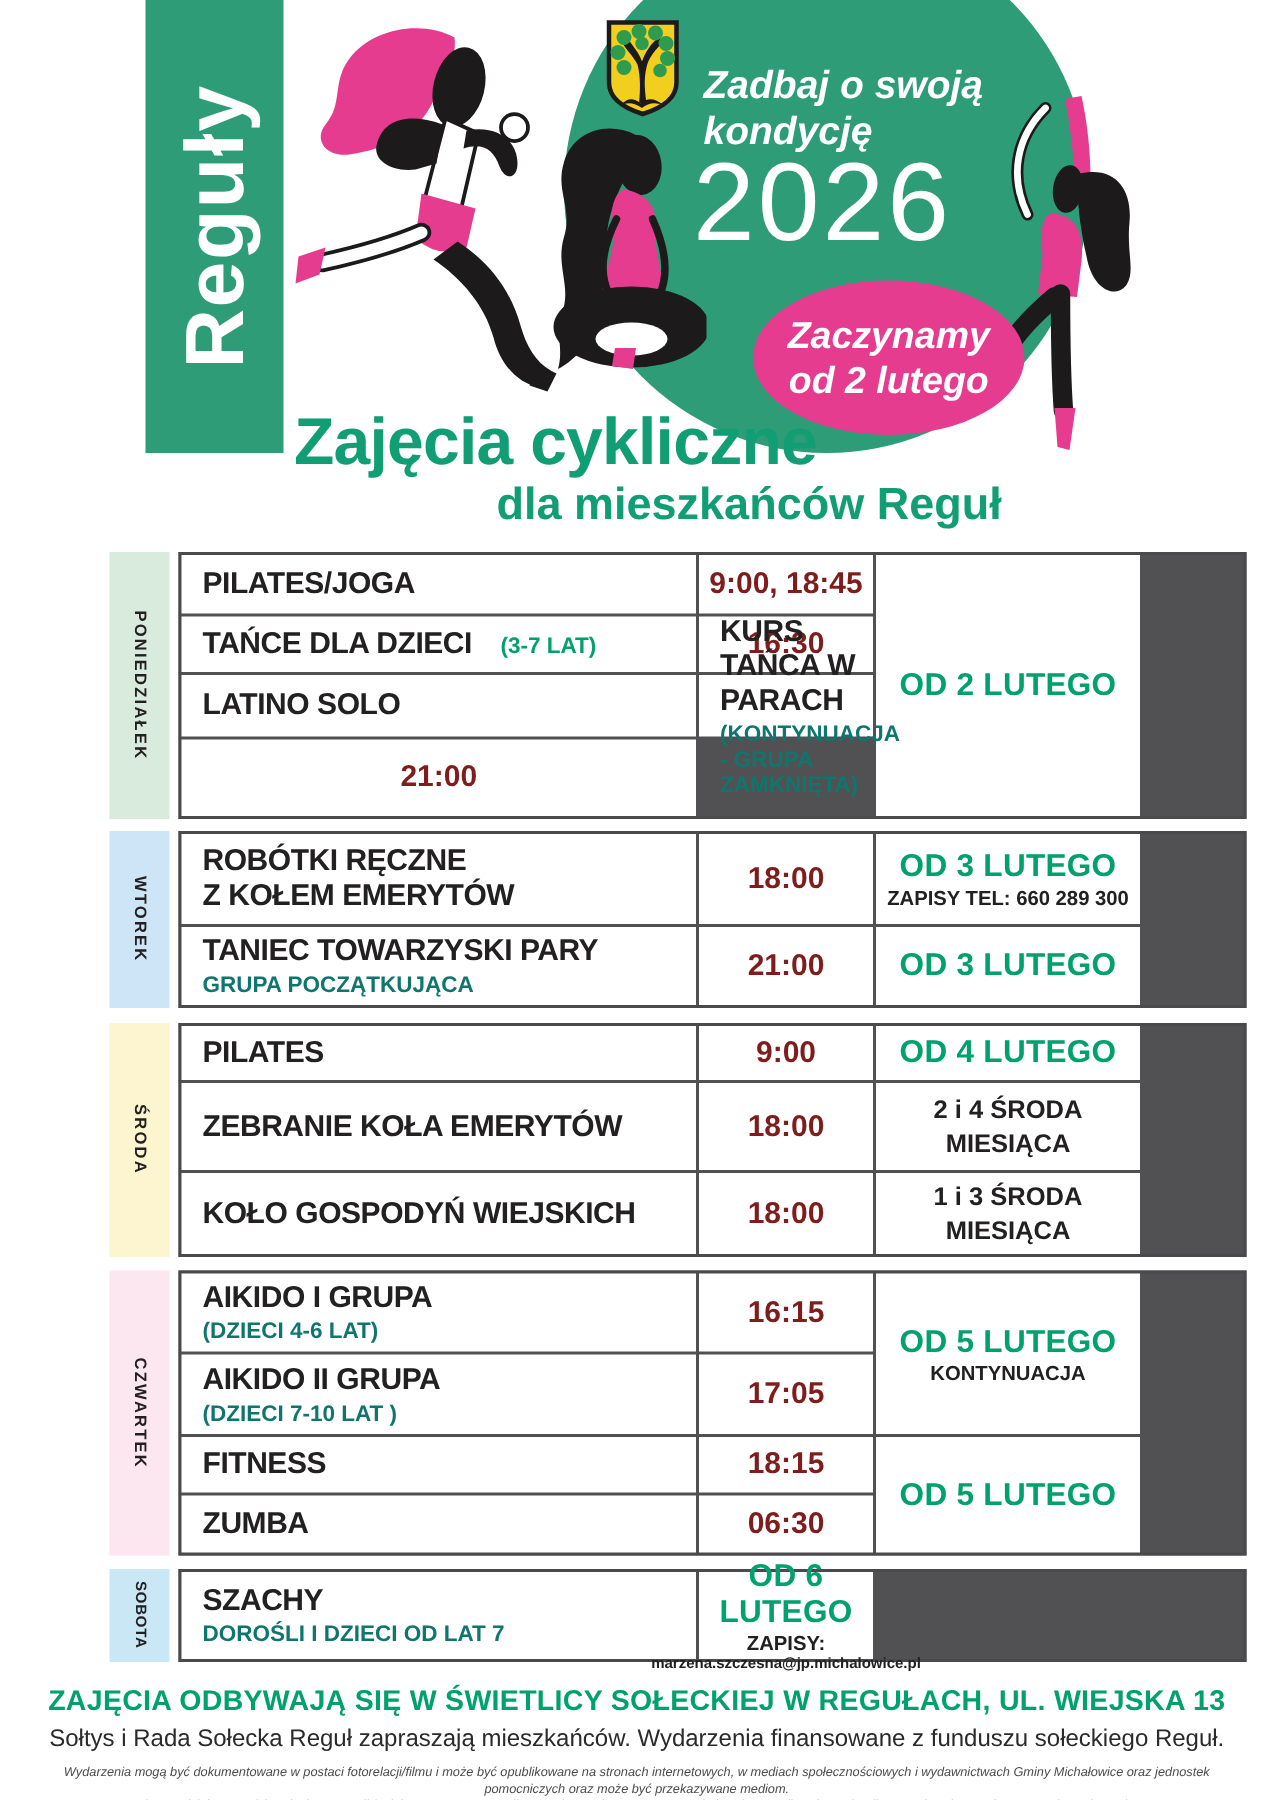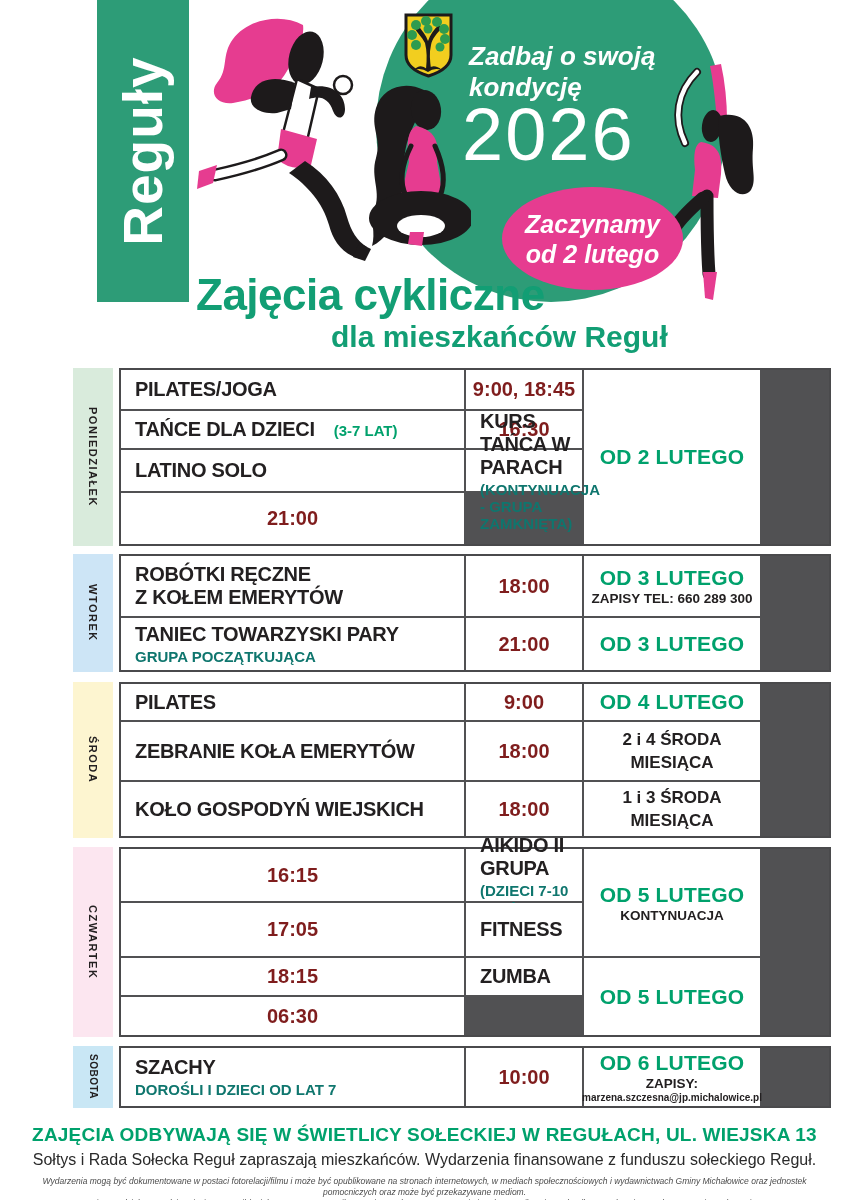--- a/index.html
+++ b/index.html
@@ -236,20 +236,24 @@
           <span class="note-line">MIESIĄCA</span>
         </div>
       </div>
     </div>
 
     <div class="day-row mb9" style="height:190px">
       <div class="day-label bg-thu">
         <span>CZWARTEK</span>
       </div>
       <div class="day-table" style="grid-template-rows:52px 53px 37px 38px">
+        <div class="cell act">
+          <span class="act-name">AIKIDO I GRUPA</span>
+          <span class="act-sub">(DZIECI 4-6 LAT)</span>
+        </div>
         <div class="cell time">16:15</div>
         <div class="cell note span2a">
           <span class="note-main">OD 5 LUTEGO</span>
           <span class="note-sub">KONTYNUACJA</span>
         </div>
         <div class="cell act">
           <span class="act-name">AIKIDO II GRUPA</span>
           <span class="act-sub">(DZIECI 7-10 LAT )</span>
         </div>
         <div class="cell time">17:05</div>
@@ -269,21 +273,20 @@
 
     <div class="day-row" style="height:62px">
       <div class="day-label bg-sat">
         <span style="font-size:10px;letter-spacing:0.5px">SOBOTA</span>
       </div>
       <div class="day-table" style="grid-template-rows:58px">
         <div class="cell act">
           <span class="act-name">SZACHY</span>
           <span class="act-sub">DOROŚLI I DZIECI OD LAT 7</span>
         </div>
-        <div class="cell time">10:00</div>
         <div class="cell note">
           <span class="note-main">OD 6 LUTEGO</span>
           <span class="note-sub">ZAPISY:</span>
           <span class="note-email">marzena.szczesna@jp.michalowice.pl</span>
         </div>
       </div>
     </div>
   </div>
 
   <div class="footer">

